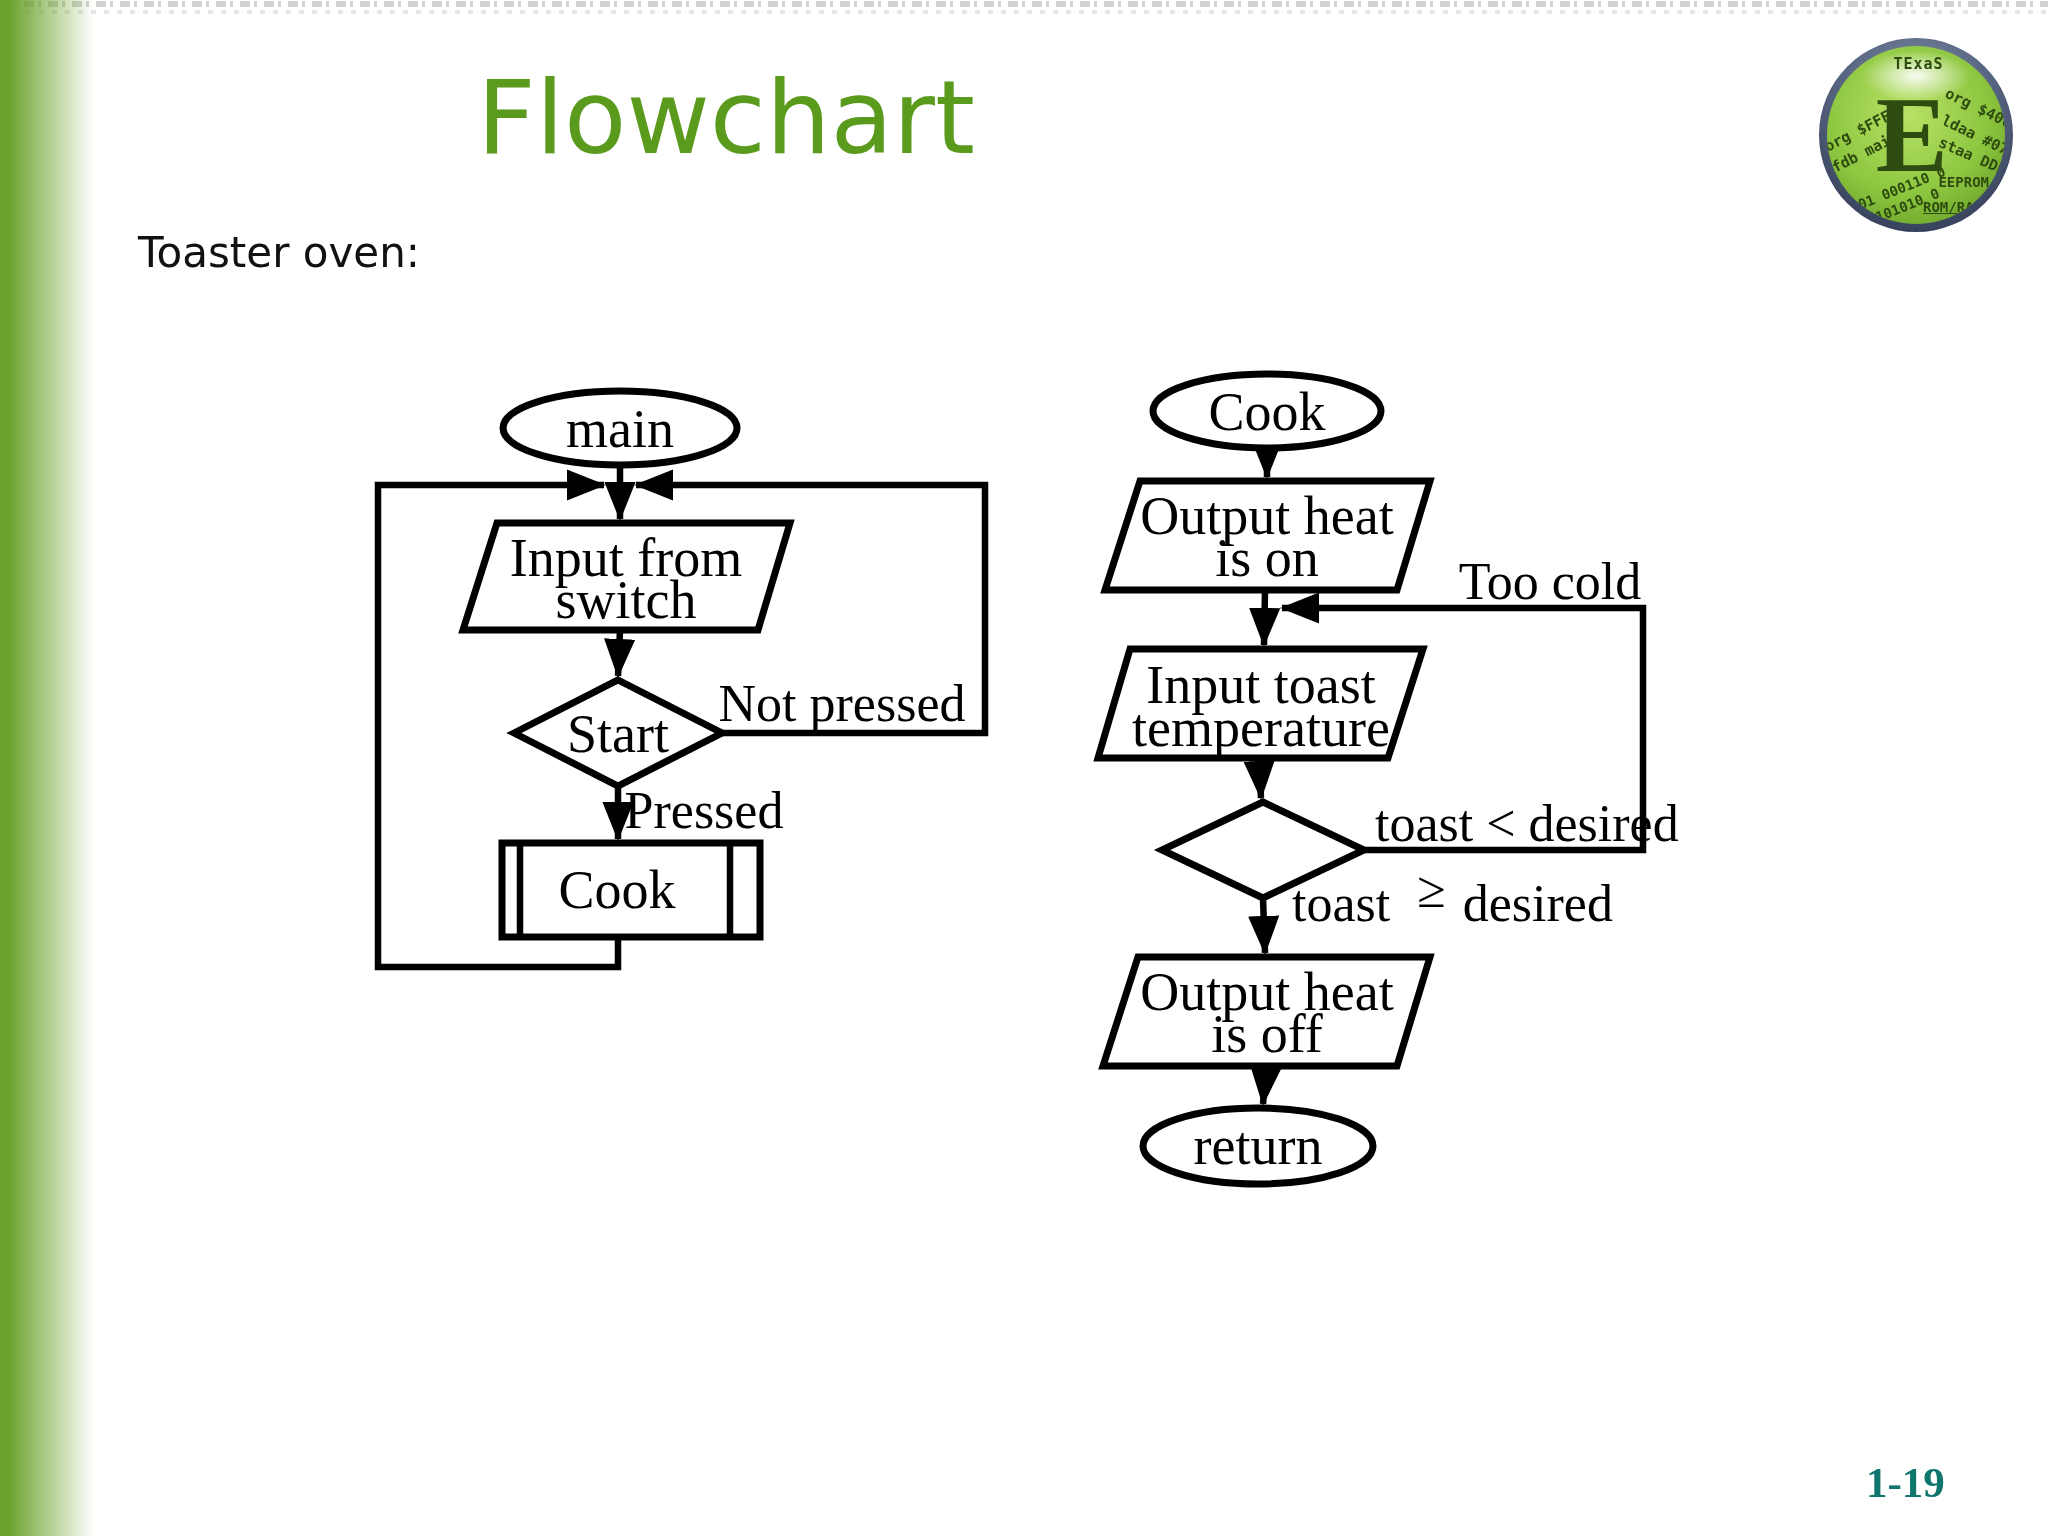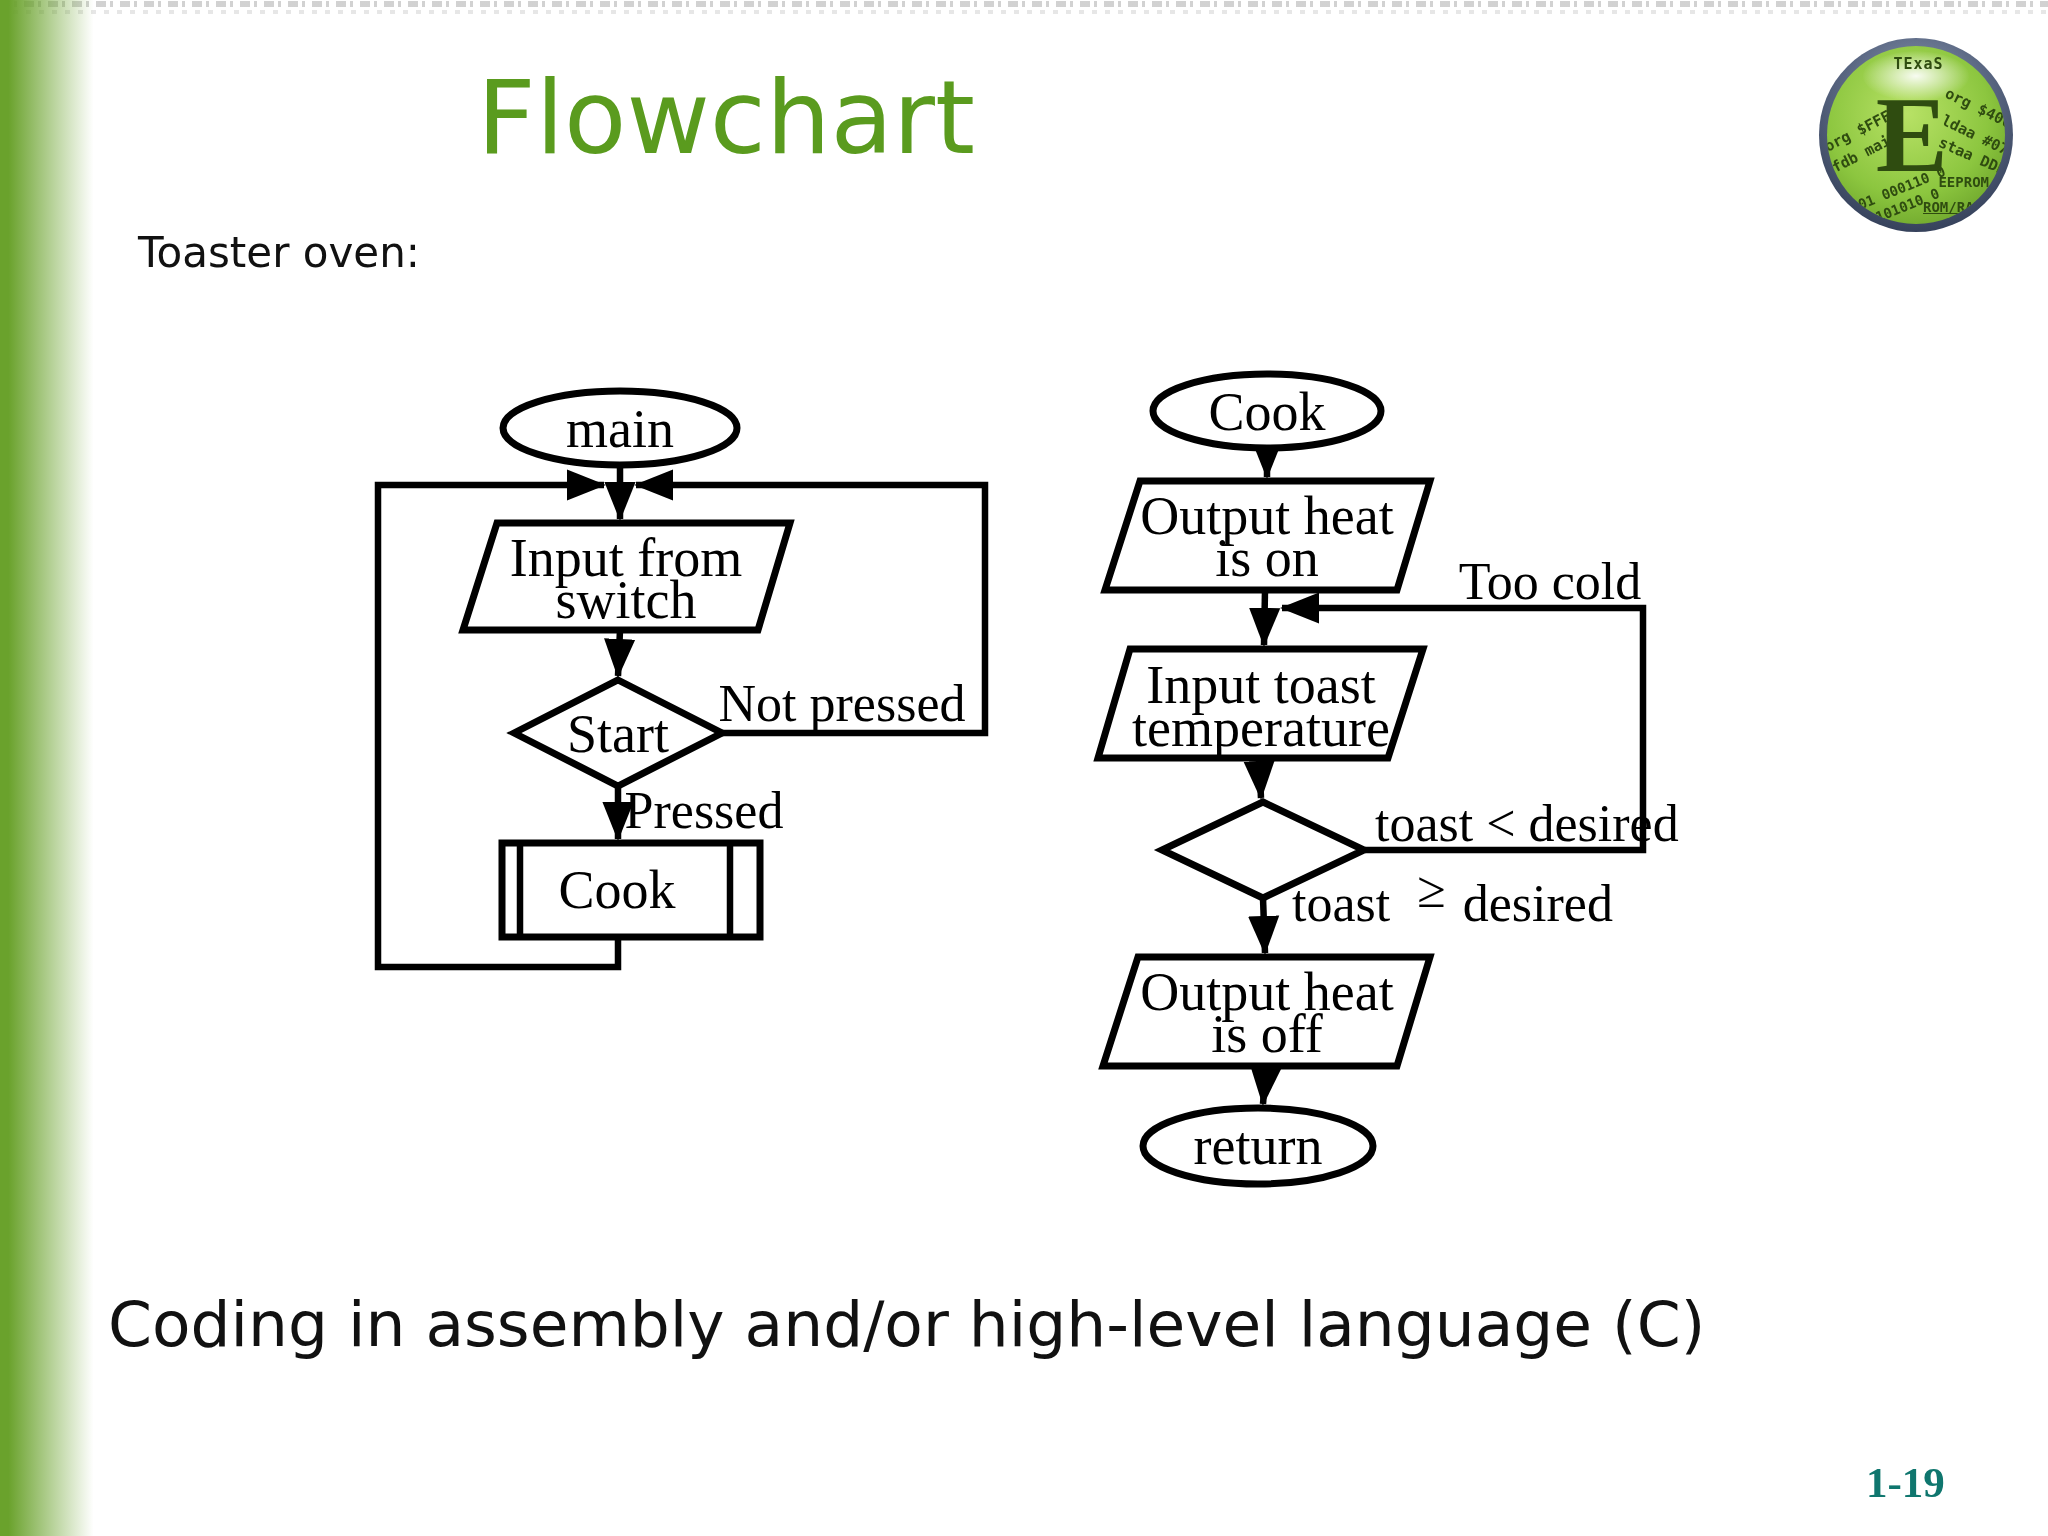--- a/index.html
+++ b/index.html
@@ -140,16 +140,15 @@
     </text>
 
     <polygon class="shape" points="1138,957 1430,957 1397,1066 1103,1066"></polygon>
     <text class="node-label" x="1267" y="1010" text-anchor="middle">Output heat</text>
     <text class="node-label" x="1267" y="1052" text-anchor="middle">is off</text>
 
     <ellipse class="shape" cx="1258" cy="1146" rx="115" ry="38"></ellipse>
     <text class="node-label" x="1258" y="1164" text-anchor="middle">return</text>
   </svg>
 
-  <div class="footer">Coding in assembly and/or high-level language (C)</div>
   <div class="pagenum">1-19</div>
 
 </div>
 
 </body></html>

